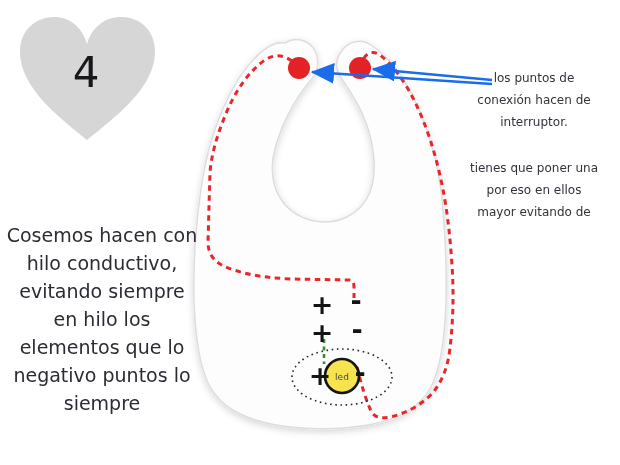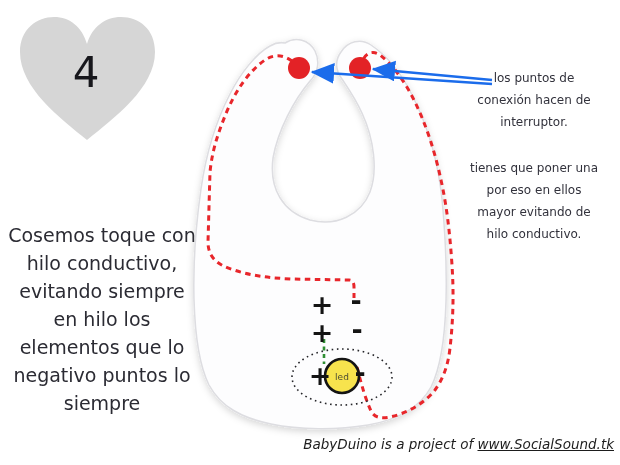--- a/index.html
+++ b/index.html
@@ -119,41 +119,35 @@
     <text class="sym" x="360" y="382" font-size="27" text-anchor="middle">-</text>
 
     <circle cx="299" cy="68" r="11" fill="#e32226"></circle>
     <circle cx="360" cy="68" r="11" fill="#e32226"></circle>
 
     <line x1="492" y1="84" x2="312" y2="72" stroke="#1b6ceb" stroke-width="2.6" marker-end="url(#arrowhead)"></line>
     <line x1="492" y1="80" x2="373" y2="69" stroke="#1b6ceb" stroke-width="2.6" marker-end="url(#arrowhead)"></line>
   </svg>
 
   <div class="left-note">
-    <div class="line">Cosemos toque con</div>
+    <div class="line">Cosemos hacen con</div>
     <div class="line">hilo conductivo,</div>
     <div class="line">evitando siempre</div>
     <div class="line">en hilo los</div>
     <div class="line">elementos que lo</div>
     <div class="line">negativo puntos lo</div>
     <div class="line">siempre</div>
   </div>
 
   <div class="right-note top">
     <div class="line">los puntos de</div>
     <div class="line">conexión hacen de</div>
     <div class="line">interruptor.</div>
   </div>
 
   <div class="right-note bottom">
     <div class="line">tienes que poner una</div>
     <div class="line">por eso en ellos</div>
     <div class="line">mayor evitando de</div>
-    <div class="line">hilo conductivo.</div>
   </div>
 
-  <div class="credit">
-    <span>BabyDuino is a project of</span>
-    <span> </span>
-    <span class="link">www.SocialSound.tk</span>
-  </div>
 
 </div>
 
 </body></html>

